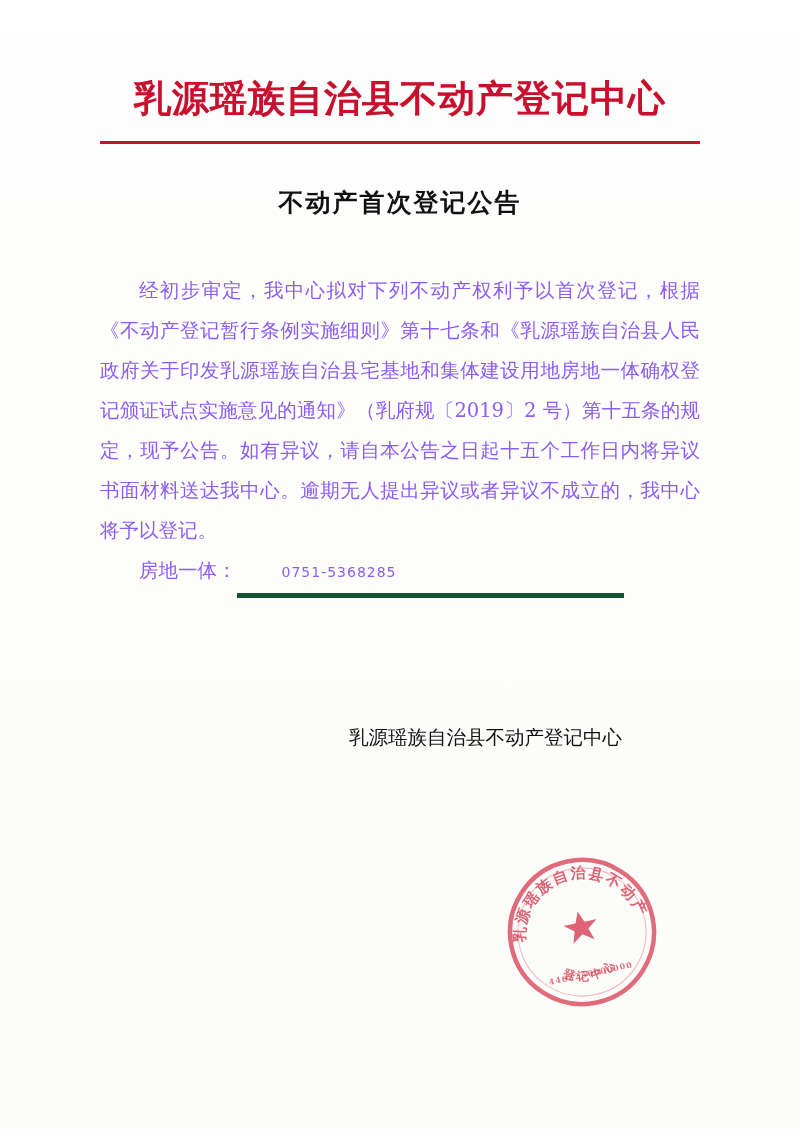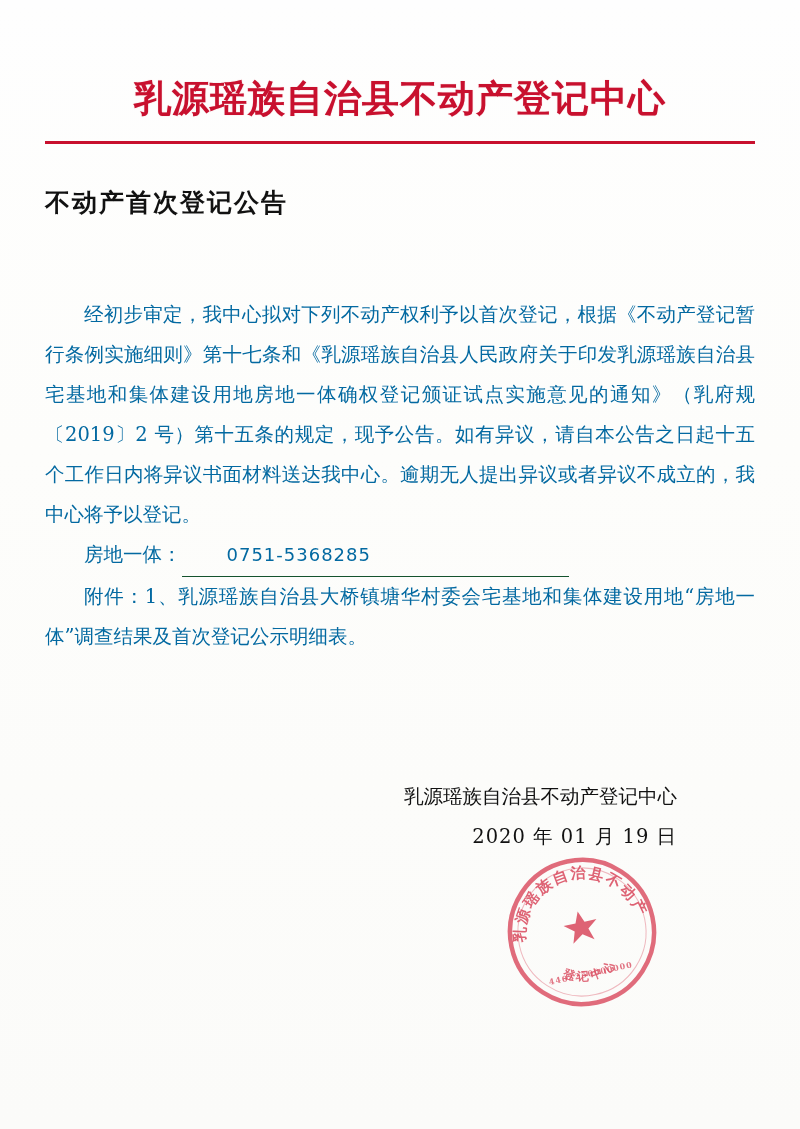--- a/index.html
+++ b/index.html
@@ -17,21 +17,21 @@
   
   .paper {
     position: absolute;
     inset: 0;
     background:
       linear-gradient(to bottom, #fefefe 0%, #fdfdfb 40%, #fbfbf9 100%);
   }
   .page {
     position: absolute;
     inset: 0;
-    padding: 0 45px;
+    padding: 0 100px;
     box-sizing: border-box;
   }
 
   
   .masthead {
     text-align: center;
     padding-top: 78px;
   }
   .masthead-title {
     color: #c8102e;
@@ -45,34 +45,34 @@
   }
   .masthead-rule {
     margin: 22px 0 0 0;
     height: 3px;
     background: #c8102e;
     width: 100%;
   }
 
   
   .doc-title {
-    text-align: left;
+    text-align: center;
     font-size: 25px;
     font-weight: bold;
     letter-spacing: 2px;
     color: #111;
     margin-top: 42px;
   }
 
   
   .body-text {
-    margin-top: 76px;
+    margin-top: 52px;
     font-size: 19.5px;
     line-height: 40px;
-    color: #0369a1;
+    color: #8b5cf6;
     text-align: justify;
     text-justify: inter-ideograph;
   }
   .para {
     margin: 0;
     text-indent: 2em;
   }
   .para + .para {
     margin-top: 0;
   }
@@ -84,25 +84,25 @@
   }
   .addr-line2 {
     display: block;
     text-indent: 0;
     border-bottom: 1px solid #333;
     width: 360px;
     padding-bottom: 1px;
   }
   .phone-line {
     display: inline-block;
-    border-bottom: 1px solid #14532d;
+    border-bottom: 5px solid #14532d;
     min-width: 375px;
     padding: 0 6px 1px 6px;
     font-family: "DejaVu Sans", "Liberation Sans", sans-serif;
-    font-size: 18px;
+    font-size: 14px;
     letter-spacing: 1px;
   }
 
   .attach-second {
     text-indent: 3em;
   }
 
   
   .signature {
     margin-top: 120px;
@@ -150,30 +150,26 @@
 
   <div class="body-text">
 
     <p class="para">经初步审定，我中心拟对下列不动产权利予以首次登记，根据《不动产登记暂行条例实施细则》第十七条和《乳源瑶族自治县人民政府关于印发乳源瑶族自治县宅基地和集体建设用地房地一体确权登记颁证试点实施意见的通知》（乳府规〔2019〕2 号）第十五条的规定，现予公告。如有异议，请自本公告之日起十五个工作日内将异议书面材料送达我中心。逾期无人提出异议或者异议不成立的，我中心将予以登记。</p>
 
 
     <p class="para">
       <span>房地一体：</span><span class="phone-line">0751-5368285</span>
     </p>
 
-    <p class="para">
-      <span>附件：</span><span>1、乳源瑶族自治县大桥镇塘华村委会宅基地和集体建设用地“房地一体”调查结果及首次登记公示明细表。</span>
-    </p>
 
 
   </div>
 
   <div class="signature">
     <div>乳源瑶族自治县不动产登记中心</div>
-    <div class="sig-date">2020 年 01 月 19 日</div>
   </div>
 
 </div>
 
 <div class="seal">
   <svg viewBox="0 0 160 160" width="160" height="160" aria-hidden="true">
     <g transform="rotate(-12 80 80)">
       <circle cx="80" cy="80" r="72" fill="none" stroke="#d2233c" stroke-width="4.5" opacity="0.85"></circle>
       <circle cx="80" cy="80" r="64" fill="none" stroke="#d2233c" stroke-width="1" opacity="0.4"></circle>
       <path id="sealArcTop" d="M 22 84 A 58 58 0 0 1 138 84" fill="none"></path>

